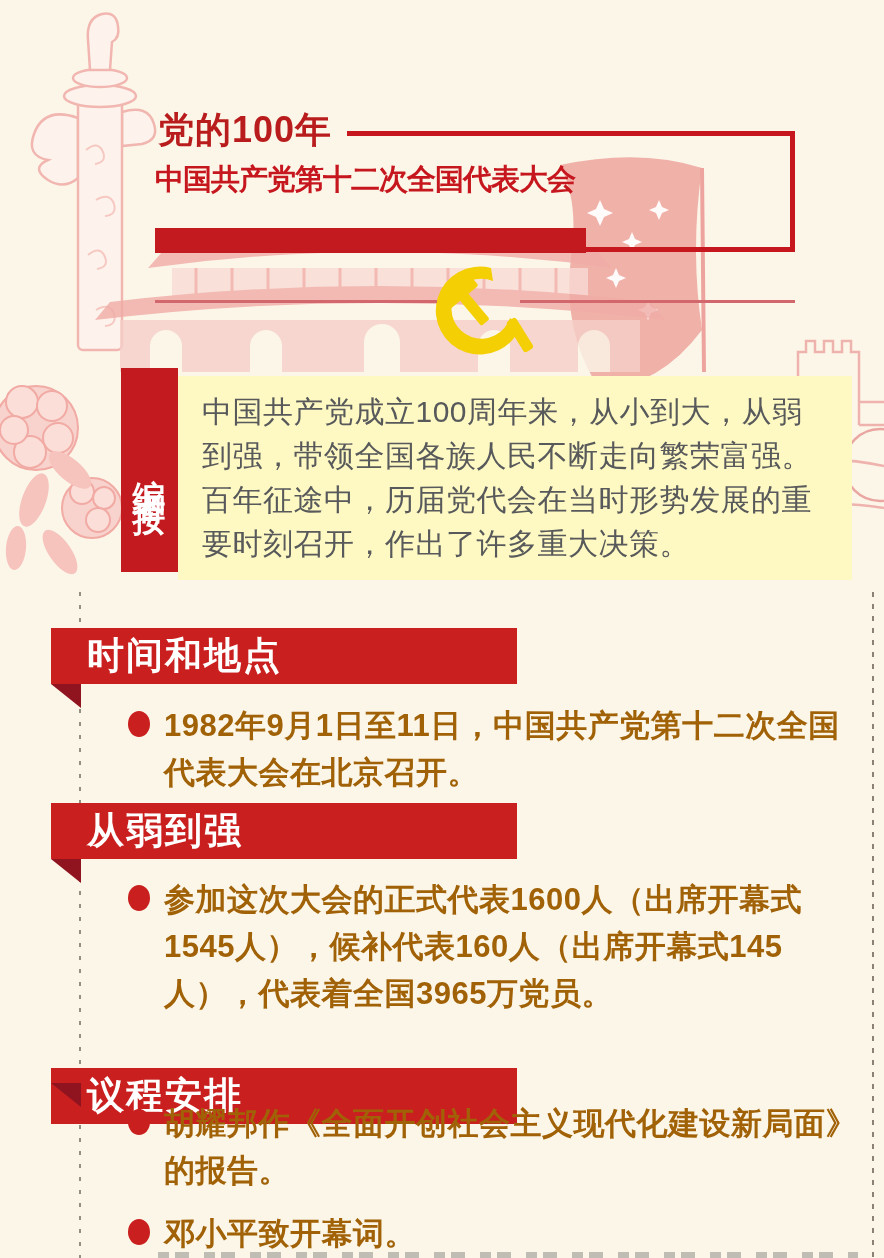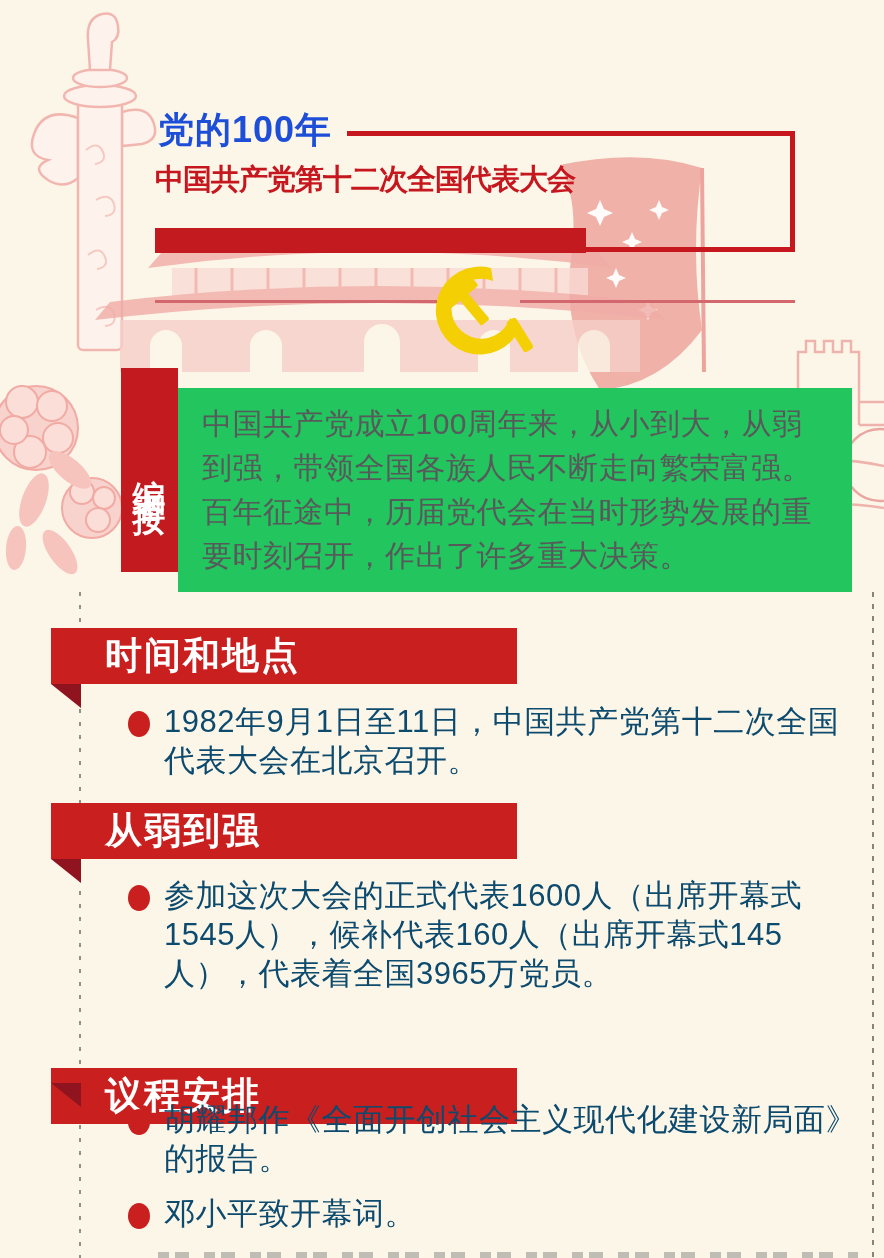--- a/index.html
+++ b/index.html
@@ -11,56 +11,56 @@
     position:relative;
     width:884px;height:1258px;
     margin:0 auto;
     background:#fcf6e9;
     overflow:hidden;
   }
   #deco{position:absolute;left:0;top:0;z-index:0;}
   .abs{position:absolute;z-index:1;}
 
   
-  .series-label{left:158px;top:106px;font-size:36px;font-weight:bold;color:#1d4ed8;letter-spacing:1px;}
+  .series-label{left:158px;top:106px;font-size:36px;font-weight:bold;color:#b91c1c;letter-spacing:1px;}
   .title-topline{left:347px;top:131px;width:448px;height:5px;background:#c6171e;}
   .title-sideline{left:790px;top:131px;width:5px;height:121px;background:#c6171e;}
   .title-bottomline{left:585px;top:247px;width:210px;height:5px;background:#c6171e;}
   .main-title{left:155px;top:160px;width:660px;font-size:29px;font-weight:bold;color:#c6171e;letter-spacing:-1px;white-space:nowrap;}
   .red-bar{left:155px;top:228px;width:431px;height:25px;background:#c31a1f;}
   .thin-line-left{left:155px;top:300px;width:282px;height:3px;background:#d2686d;}
   .thin-line-right{left:520px;top:300px;width:275px;height:3px;background:#d2686d;}
 
   
   .editor-strip{left:121px;top:368px;width:57px;height:204px;background:#c31a1f;display:flex;align-items:center;justify-content:center;}
   .editor-label{writing-mode:vertical-rl;color:#ffffff;font-size:33px;font-weight:bold;letter-spacing:12px;line-height:57px;}
-  .editor-box{left:178px;top:388px;width:674px;height:204px;background:#22c55e;box-sizing:border-box;padding:14px 20px 0 24px;}
+  .editor-box{left:178px;top:376px;width:674px;height:204px;background:#fef9c3;box-sizing:border-box;padding:14px 20px 0 24px;}
   .editor-text{font-size:30px;line-height:44px;color:#58595b;letter-spacing:0.5px;}
 
   
   .dash-v{width:2px;top:592px;height:666px;}
   .dash-left{left:79px;background:repeating-linear-gradient(180deg,#93907f 0 4px,transparent 4px 13px);}
   .dash-right{left:872px;background:repeating-linear-gradient(180deg,#8b8274 0 5px,transparent 5px 12px);}
 
   
   .ribbon{left:51px;width:466px;height:56px;background:#c9201f;color:#fff;
-          font-size:37px;font-weight:bold;line-height:55px;padding-left:54px;
+          font-size:37px;font-weight:bold;line-height:55px;padding-left:36px;
           box-sizing:border-box;letter-spacing:2px;}
   .fold{left:51px;width:30px;height:24px;background:#8f1420;
         clip-path:polygon(0 0,100% 0,100% 100%);}
   .r1{top:628px;} .f1{top:684px;}
   .r2{top:803px;} .f2{top:859px;}
   .r3{top:1027px;margin-top:41px;} .f3{top:1083px;}
 
   
   .bullets{left:128px;width:740px;}
   .b1{top:702px;} .b2{top:876px;} .b3{top:1100px;}
   .bullet-row{display:flex;align-items:flex-start;margin-bottom:16px;}
   .dot{flex:none;width:22px;height:26px;border-radius:50%;background:#c9201f;margin:9px 14px 0 0;}
-  .bullet-text{font-size:31px;line-height:39px;color:#0c4a6e;width:694px;letter-spacing:0.5px;}
+  .bullet-text{font-size:31px;line-height:47px;color:#a16207;width:694px;letter-spacing:0.5px;font-weight:bold;}
 
   
   .cutoff-line{left:158px;top:1252px;width:700px;height:6px;opacity:.55;
     background:repeating-linear-gradient(90deg,#8e8e88 0 11px,transparent 11px 17px,#8e8e88 17px 31px,transparent 31px 46px);}
 </style>
 </head>
 <body>
 
 <div id="page">
 

